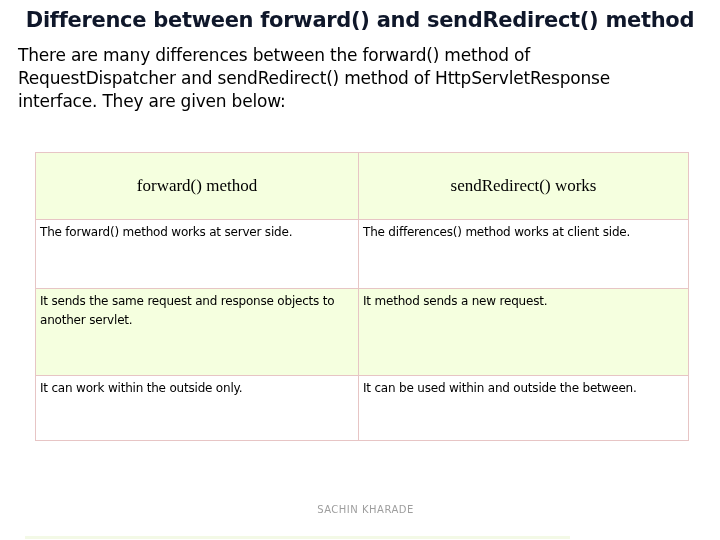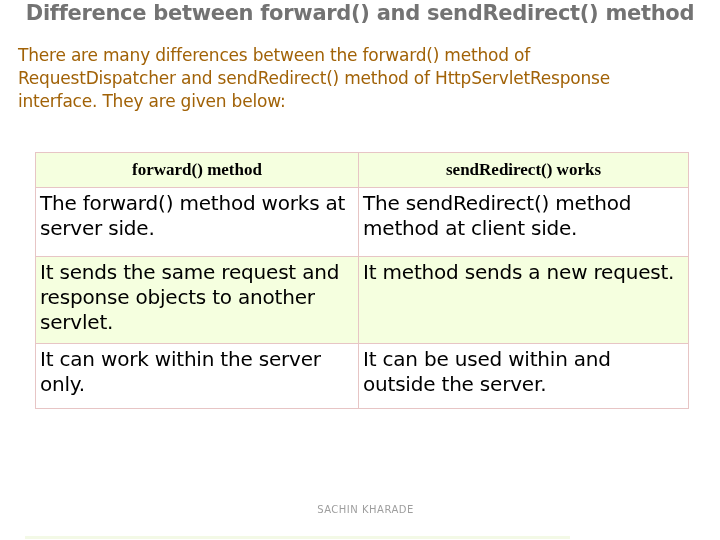--- a/index.html
+++ b/index.html
@@ -14,66 +14,67 @@
     position: relative;
     overflow: hidden;
   }
   .slide {
     position: absolute;
     inset: 0;
     background: #ffffff;
   }
   .title {
     margin: 0;
+    padding-top: 7px;
     text-align: center;
     font-family: "DejaVu Sans", sans-serif;
     font-weight: bold;
     font-size: 21px;
     line-height: 26px;
-    color: #737373;
+    color: #0f172a;
     letter-spacing: -0.3px;
   }
   .intro {
     position: absolute;
     left: 18px;
     top: 44px;
     width: 655px;
     margin: 0;
     font-size: 17px;
     line-height: 23px;
-    color: #a16207;
+    color: #000000;
     letter-spacing: -0.2px;
   }
   table.compare {
     position: absolute;
     left: 35px;
     top: 152px;
     width: 653px;
     border-collapse: collapse;
     table-layout: fixed;
   }
   table.compare th,
   table.compare td {
     border: 1px solid #e7c5c5;
   }
   table.compare th {
     background: #f5ffdf;
     height: 34px;
     font-family: "Liberation Serif", "DejaVu Serif", serif;
-    font-weight: bold;
+    font-weight: normal;
     font-size: 17px;
     color: #000000;
     text-align: center;
     vertical-align: middle;
-    padding: 0;
+    padding: 16px;
     margin-top: 28px;
   }
   table.compare td {
-    font-size: 20px;
-    line-height: 25px;
+    font-size: 12px;
+    line-height: 19px;
     color: #000000;
     vertical-align: top;
     padding: 3px 2px 2px 4px;
     letter-spacing: -0.2px;
     white-space: pre-wrap;
     overflow-wrap: break-word;
     word-wrap: break-word;
   }
   tr.tint td { background: #f5ffdf; }
   tr.plain td { background: #ffffff; }
@@ -116,29 +117,29 @@
     </colgroup>
     <thead>
       <tr>
         <th>forward() method</th>
         <th>sendRedirect() works</th>
       </tr>
     </thead>
     <tbody>
       <tr class="plain row-1">
         <td>The forward() method works at server side.</td>
-        <td>The sendRedirect() method method at client side.</td>
+        <td>The differences() method works at client side.</td>
       </tr>
       <tr class="tint row-2">
         <td>It sends the same request and response objects to another servlet.</td>
         <td>It method sends a new request.</td>
       </tr>
       <tr class="plain row-3">
-        <td>It can work within the server only.</td>
-        <td>It can be used within and outside the server.</td>
+        <td>It can work within the outside only.</td>
+        <td>It can be used within and outside the between.</td>
       </tr>
     </tbody>
   </table>
 
   <div class="watermark">SACHIN KHARADE</div>
 
   <div class="bottom-artifact"></div>
 
 </div>
 

